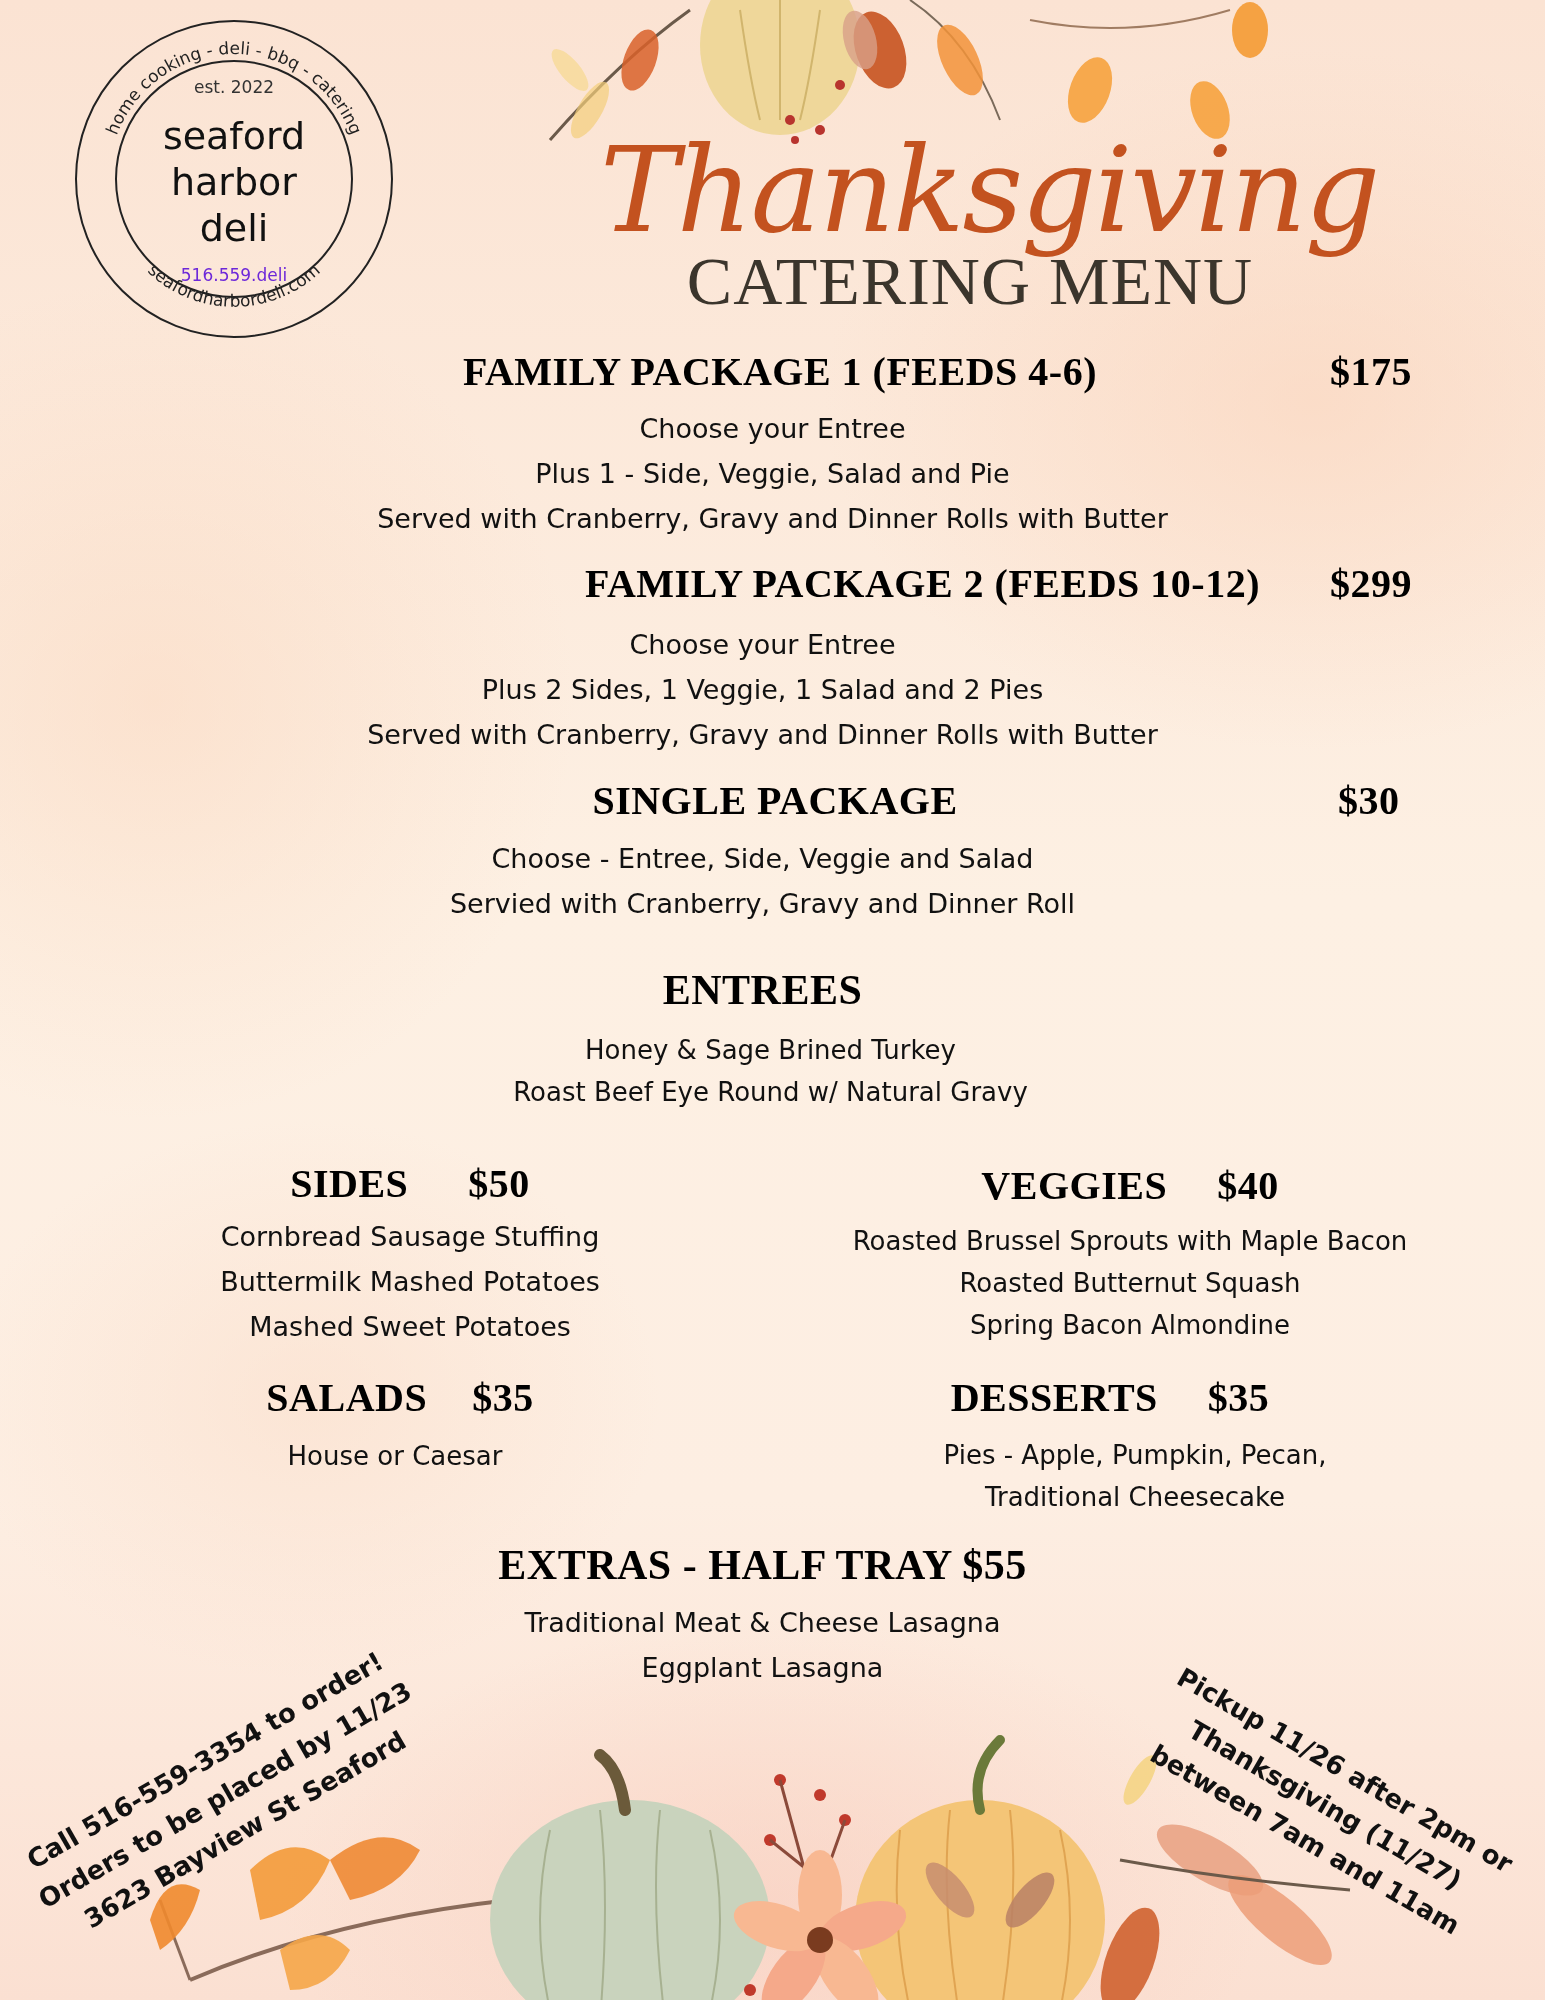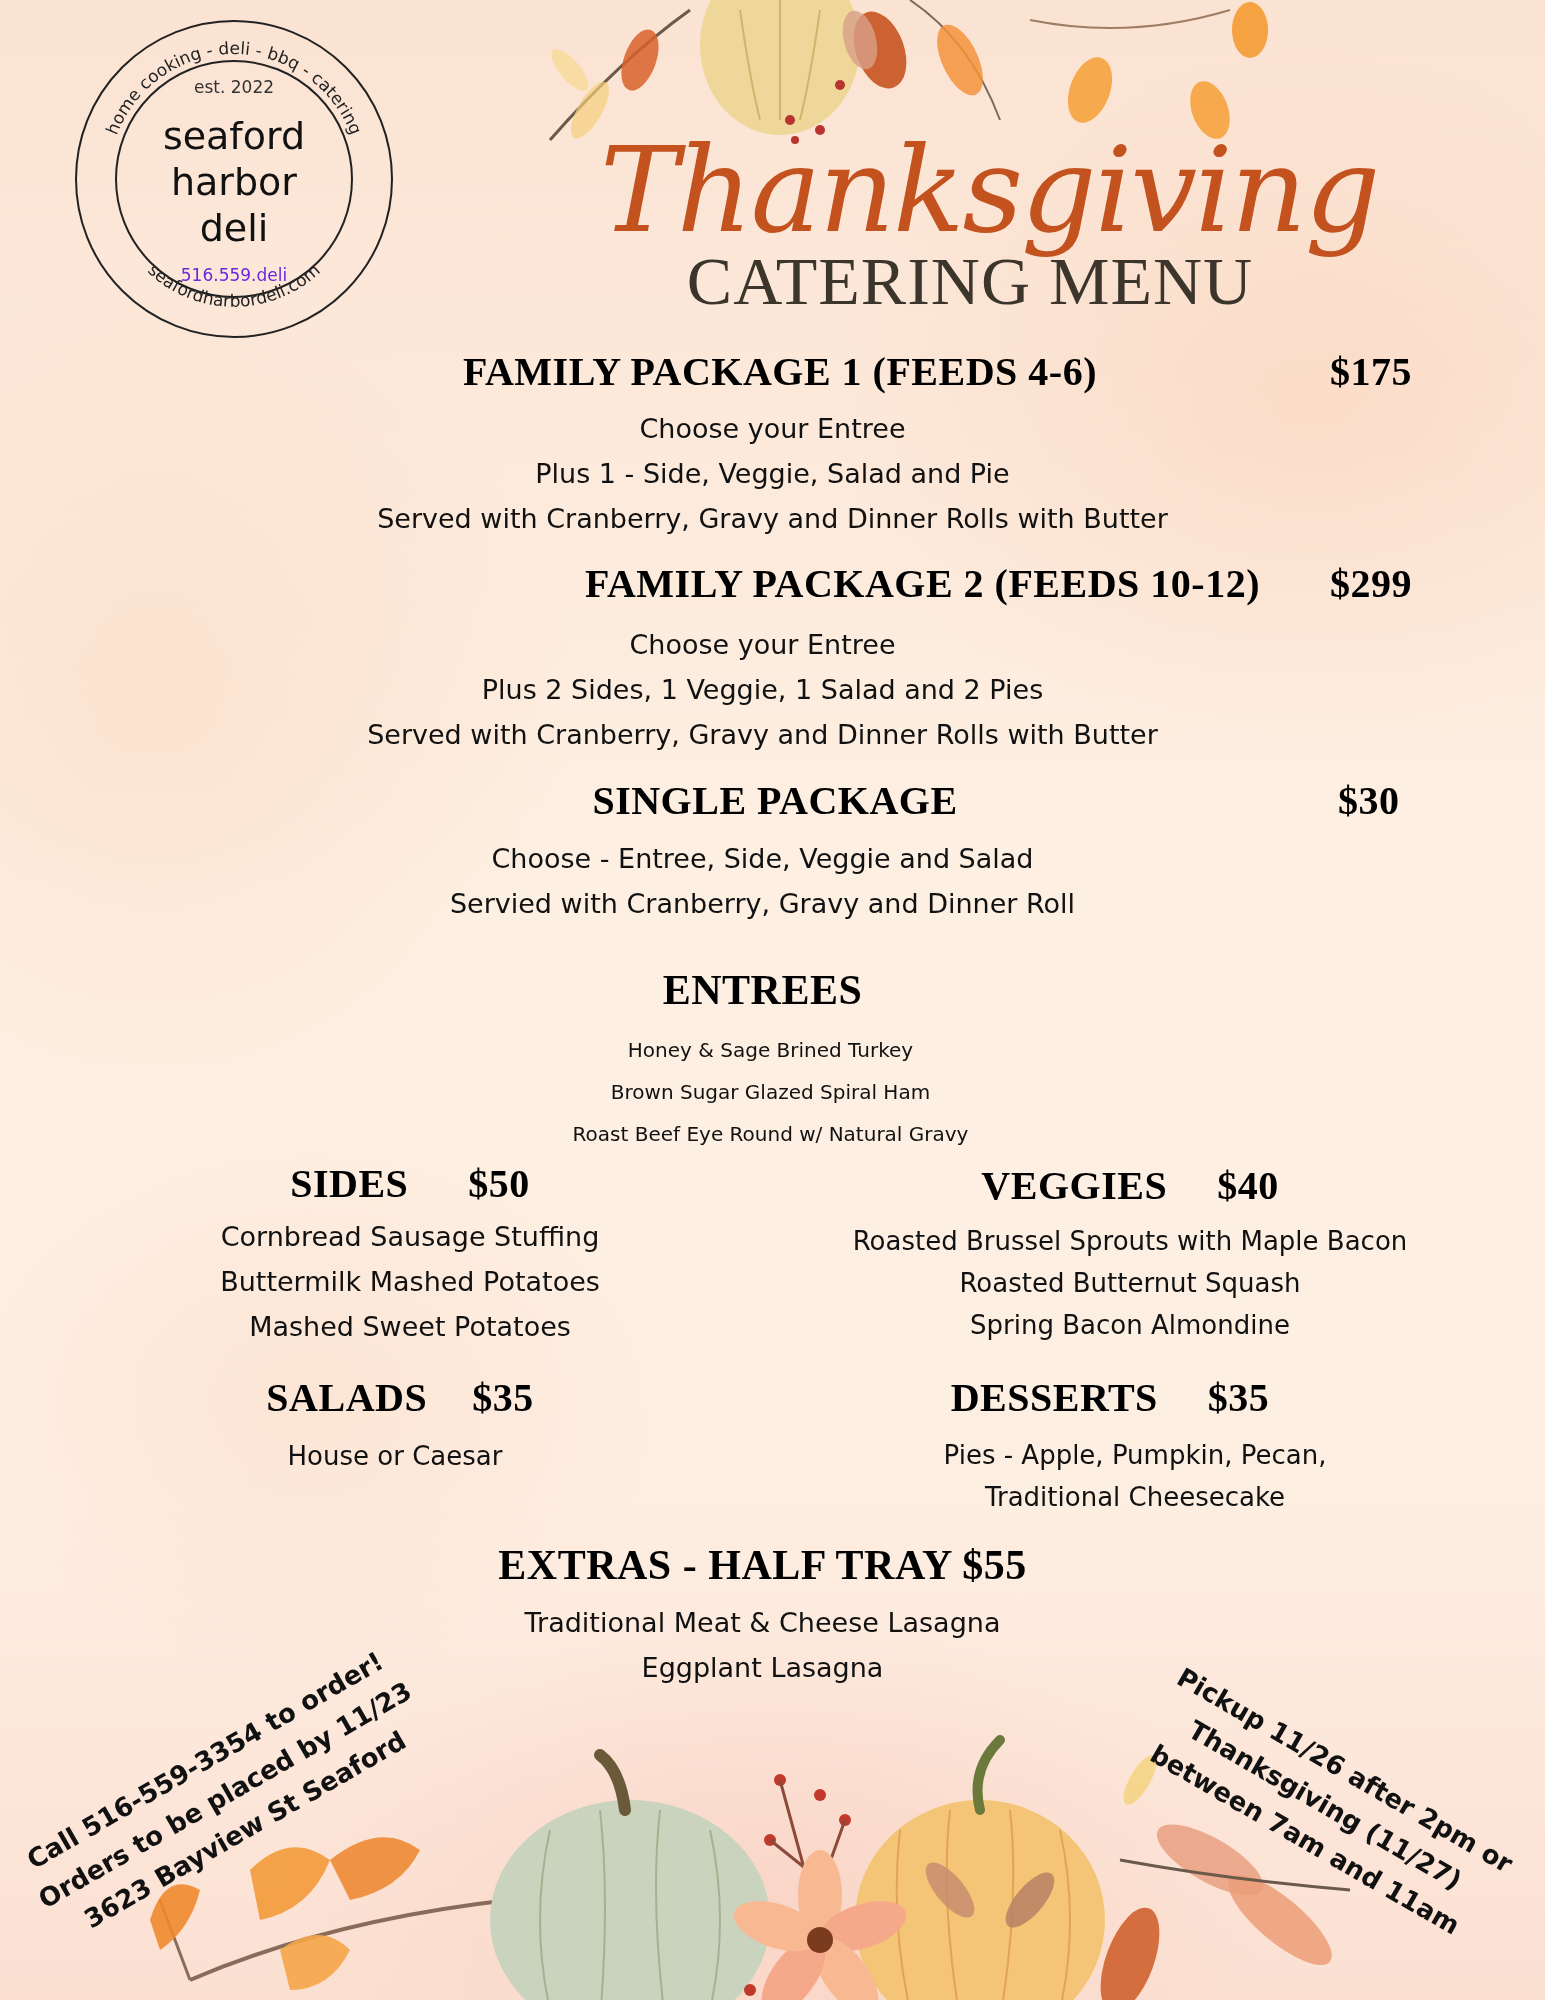--- a/index.html
+++ b/index.html
@@ -131,23 +131,22 @@
 </div>
 
 <div class="abs serif-head pkg-head" style="left:300px;width:950px;top:777px;text-align:center;">SINGLE PACKAGE</div>
 <div class="abs serif-head price" style="left:1338px;top:777px;">$30</div>
 <div class="abs body-text centered" style="top:836px;left:300px;right:320px;">
   <div>Choose - Entree, Side, Veggie and Salad</div>
   <div>Servied with Cranberry, Gravy and Dinner Roll</div>
 </div>
 
 <div class="abs serif-head" style="left:300px;right:320px;top:966px;text-align:center;font-size:42px;">ENTREES</div>
-<div class="abs body-text" style="top:1029px;left:300px;right:304px;font-size:20px;line-height:42px;">
+<div class="abs body-text" style="top:1029px;left:300px;right:304px;font-size:26px;line-height:42px;">
   <div>Honey &amp; Sage Brined Turkey</div>
-  <div>Brown Sugar Glazed Spiral Ham</div>
   <div>Roast Beef Eye Round w/ Natural Gravy</div>
 </div>
 
 <div class="abs serif-head" style="left:160px;width:500px;top:1160px;text-align:center;font-size:40px;">
   <span>SIDES</span><span style="display:inline-block;width:60px;"></span><span>$50</span>
 </div>
 <div class="abs body-text" style="top:1214px;left:160px;width:500px;font-size:27px;">
   <div>Cornbread Sausage Stuffing</div>
   <div>Buttermilk Mashed Potatoes</div>
   <div>Mashed Sweet Potatoes</div>

